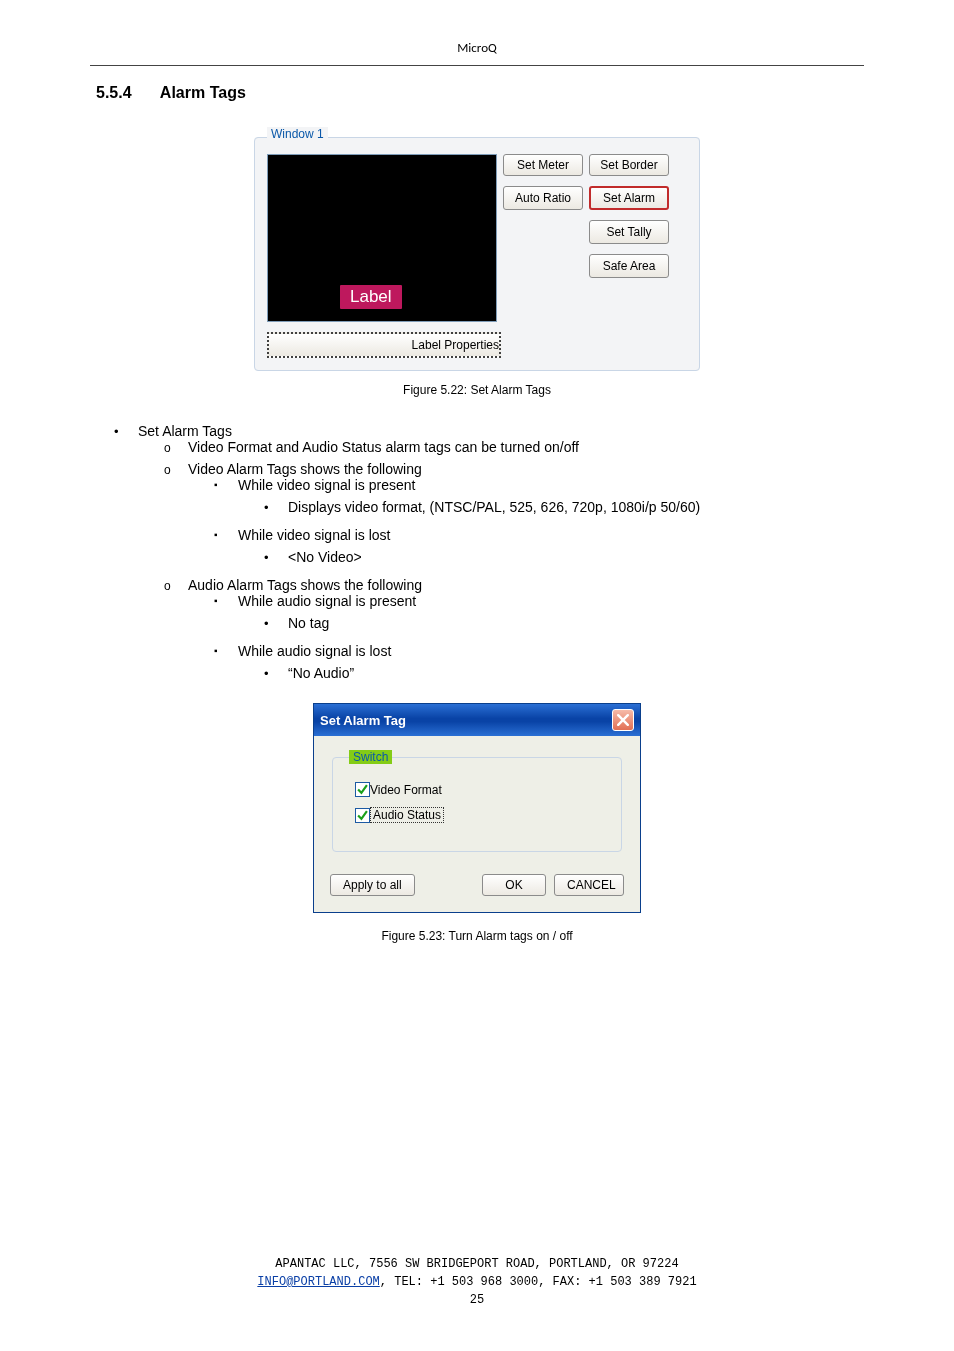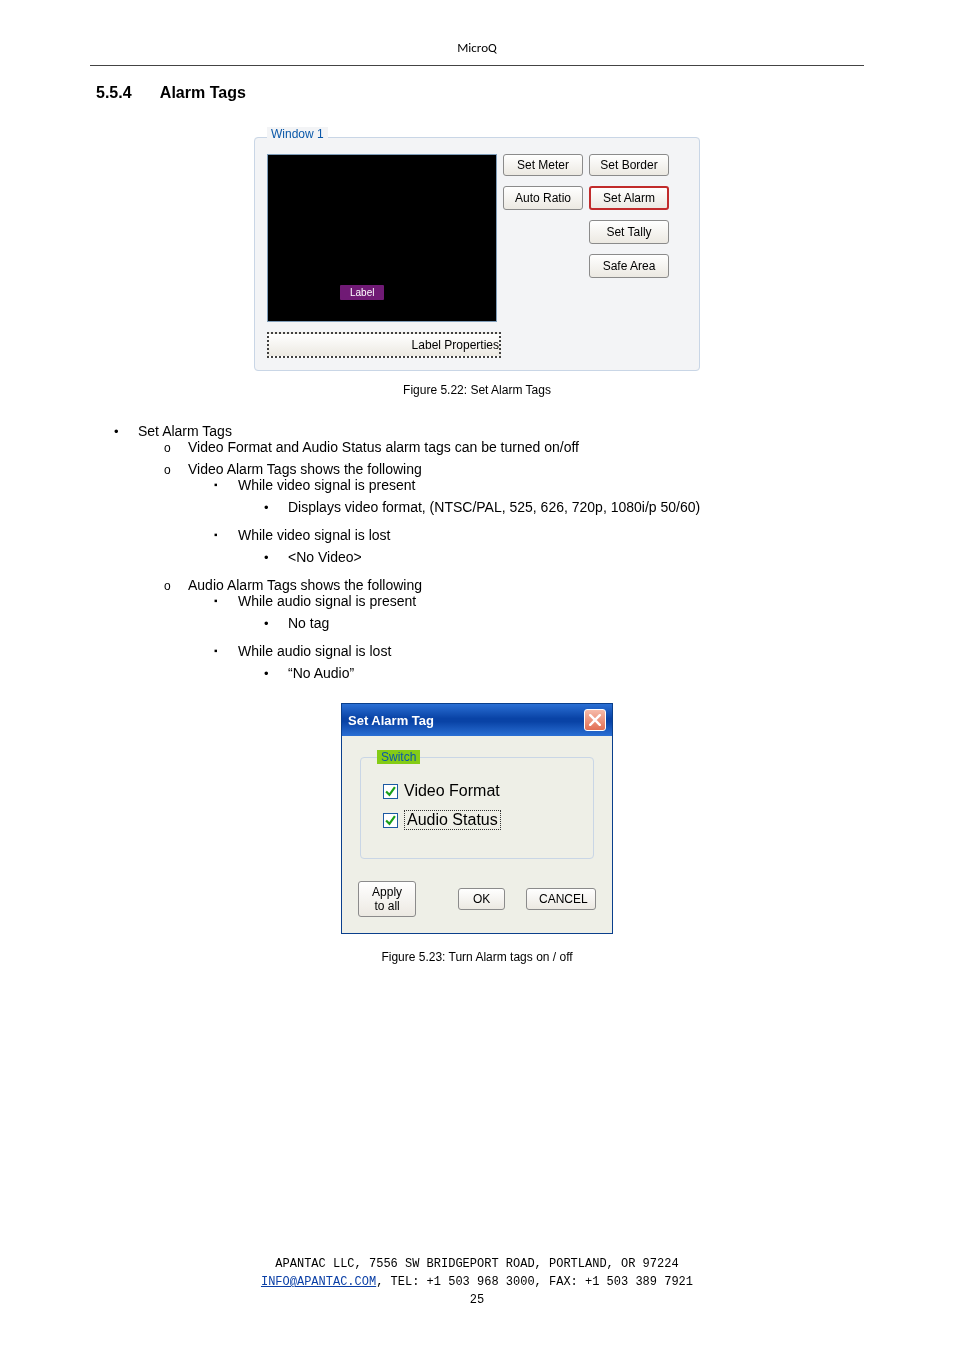--- a/index.html
+++ b/index.html
@@ -7,21 +7,21 @@
   .header-title{text-align:center;font-size:13px;margin-bottom:10px;color:#000;font-family:Calibri,Arial,sans-serif}
   .hr{border:none;border-top:1px solid #444;margin:0 0 18px 0}
   .section-heading{font-weight:bold;font-size:16px;margin:0 0 28px 6px}
   .section-num{display:inline-block;width:60px}
   
   .win-wrap{margin:0 auto 10px auto;width:450px}
   .fields{border:1px solid #c9d6e6;border-radius:4px;padding:10px 12px 12px 12px;position:relative;background:#f3f4f6}
   .legend{color:#0a58a9;font-size:12px;background:#f3f4f6;position:relative;top:-3px;left:0;padding:0 4px}
   .win-inner{display:flex;gap:6px}
   .preview{width:228px;height:166px;background:#000;border:1px solid #7f9db9;position:relative}
-  .preview-label{position:absolute;left:72px;top:130px;color:#fff;background:#701a75;font-size:10px;padding:2px 10px;border-radius:1px;font-family:Tahoma,Verdana,sans-serif}
+  .preview-label{position:absolute;left:72px;top:130px;color:#fff;background:#be185d;font-size:17px;padding:2px 10px;border-radius:1px;font-family:Tahoma,Verdana,sans-serif}
   .btn-col{display:flex;flex-direction:column;gap:10px;align-items:flex-end}
   .btn-row{display:flex;gap:6px}
   .wbtn{background:linear-gradient(#fff,#ece9e2);border:1px solid #8b8b8b;border-radius:3px;font-size:12px;padding:3px 0;font-family:Tahoma,Verdana,sans-serif;cursor:pointer;width:80px;text-align:center}
   .wbtn.red{border:2px solid #c12b2b}
   .btn-block{width:80px;height:24px}
   .labelprops{margin-top:10px;border:2px dotted #404040;background:linear-gradient(#fff,#ece9e2);font-size:12px;text-align:right;padding:4px 0;width:230px;font-family:Tahoma,Verdana,sans-serif;cursor:pointer}
   .caption{font-size:12px;text-align:center;margin:12px 0 26px 0;font-family:Tahoma,Verdana,sans-serif}
   
   ul{margin:0;padding:0;list-style:none}
   .l0{margin-left:24px}
@@ -30,33 +30,33 @@
   .l1{margin-left:50px}
   .l1>li{font-size:14px;margin-bottom:6px}
   .l1>li::before{content:"o";display:inline-block;width:24px;font-size:12px}
   .l2{margin-left:50px}
   .l2>li{font-size:14px;margin-bottom:6px}
   .l2>li::before{content:"▪";display:inline-block;width:24px;font-size:10px;position:relative;top:-2px}
   .l3{margin-left:50px}
   .l3>li{font-size:14px;margin-bottom:6px;line-height:2}
   .l3>li::before{content:"•";display:inline-block;width:24px;font-size:13px}
   
-  .dlg-wrap{margin:16px auto 16px auto;width:272px}
+  .dlg-wrap{margin:16px auto 16px auto;width:328px}
   .dlg{border:1px solid #0a3f8c}
   .titlebar{background:linear-gradient(#2a6fd4,#0943a6 45%,#0943a6 55%,#2a6fd4);color:#fff;font-weight:bold;font-size:13px;padding:5px 6px;display:flex;justify-content:space-between;align-items:center;font-family:Tahoma,Verdana,sans-serif}
   .closebox{width:20px;height:20px;background:linear-gradient(#f6bba9,#e26f54);border:1px solid #fff;border-radius:3px;display:flex;align-items:center;justify-content:center;cursor:pointer}
   .closebox svg{width:12px;height:12px}
   .dlg-body{background:#eeefe7;padding:14px 16px 16px 16px}
   .switch-field{border:1px solid #c9d6e6;border-radius:4px;padding:10px 16px 18px 16px;background:#eeefe7}
   .switch-legend{color:#0a58a9;font-size:12px;background:#84cc16;padding:0 4px}
-  .chk-row{display:flex;align-items:center;gap:6px;margin:8px 0 10px 6px;font-size:16px;font-family:Tahoma,Verdana,sans-serif}
+  .chk-row{display:flex;align-items:center;margin:8px 0 10px 6px;font-size:12px;font-family:Tahoma,Verdana,sans-serif}
   .chk{width:13px;height:13px;border:1px solid #1c5aa3;background:#fff;display:inline-flex;align-items:center;justify-content:center}
   .chk svg{width:11px;height:11px}
   .dotted{border:1px dotted #333;padding:0 2px}
-  .dlg-btns{display:flex;gap:21px;margin-top:22px;align-items:center}
+  .dlg-btns{display:flex;gap:8px;margin-top:22px;align-items:center}
   .dlg-btns .spacer{flex:1}
   .dbtn{background:linear-gradient(#fff,#ece9e2);border:1px solid #8b8b8b;border-radius:3px;font-size:12px;padding:3px 12px;font-family:Tahoma,Verdana,sans-serif;cursor:pointer}
   .footer{position:absolute;bottom:42px;left:0;right:0;text-align:center;font-size:12px;line-height:1.5;font-family:Liberation Mono, monospace}
   .footer a{color:#0a3fa6;text-decoration:underline}
 </style>
 </head>
 <body>
 <div class="page">
 
   <div class="header-title">MicroQ</div>
@@ -171,18 +171,18 @@
           <button class="dbtn" style="width:70px">CANCEL</button>
         </div>
       </div>
     </div>
   </div>
   <div class="caption" style="margin-bottom:2px">Figure 5.23:    Turn Alarm tags on / off</div>
 
   <div class="footer">
     <div>APANTAC LLC, 7556 SW BRIDGEPORT ROAD, PORTLAND, OR 97224</div>
     <div>
-      <a href="#">INFO@APANTAC.COM</a><span>, TEL:    +1 503 968 3000, FAX:    +1 503 389 7921</span>
+      <a href="#">INFO@PORTLAND.COM</a><span>, TEL:    +1 503 968 3000, FAX:    +1 503 389 7921</span>
     </div>
     <div>25</div>
   </div>
 
 </div>
 
 </body></html>

